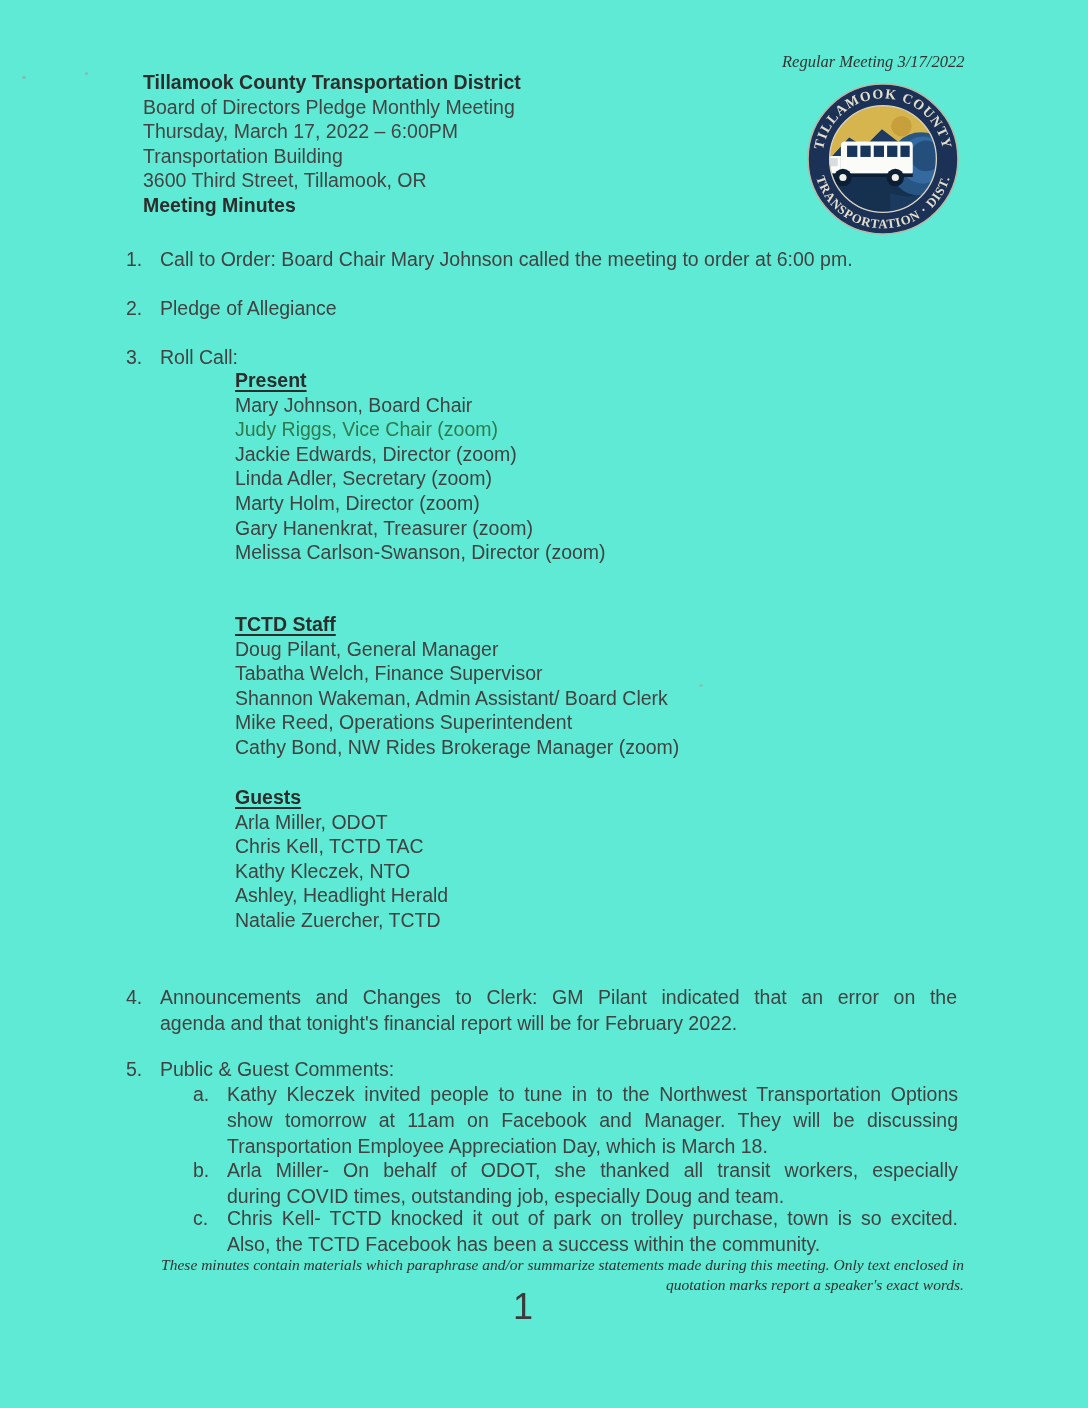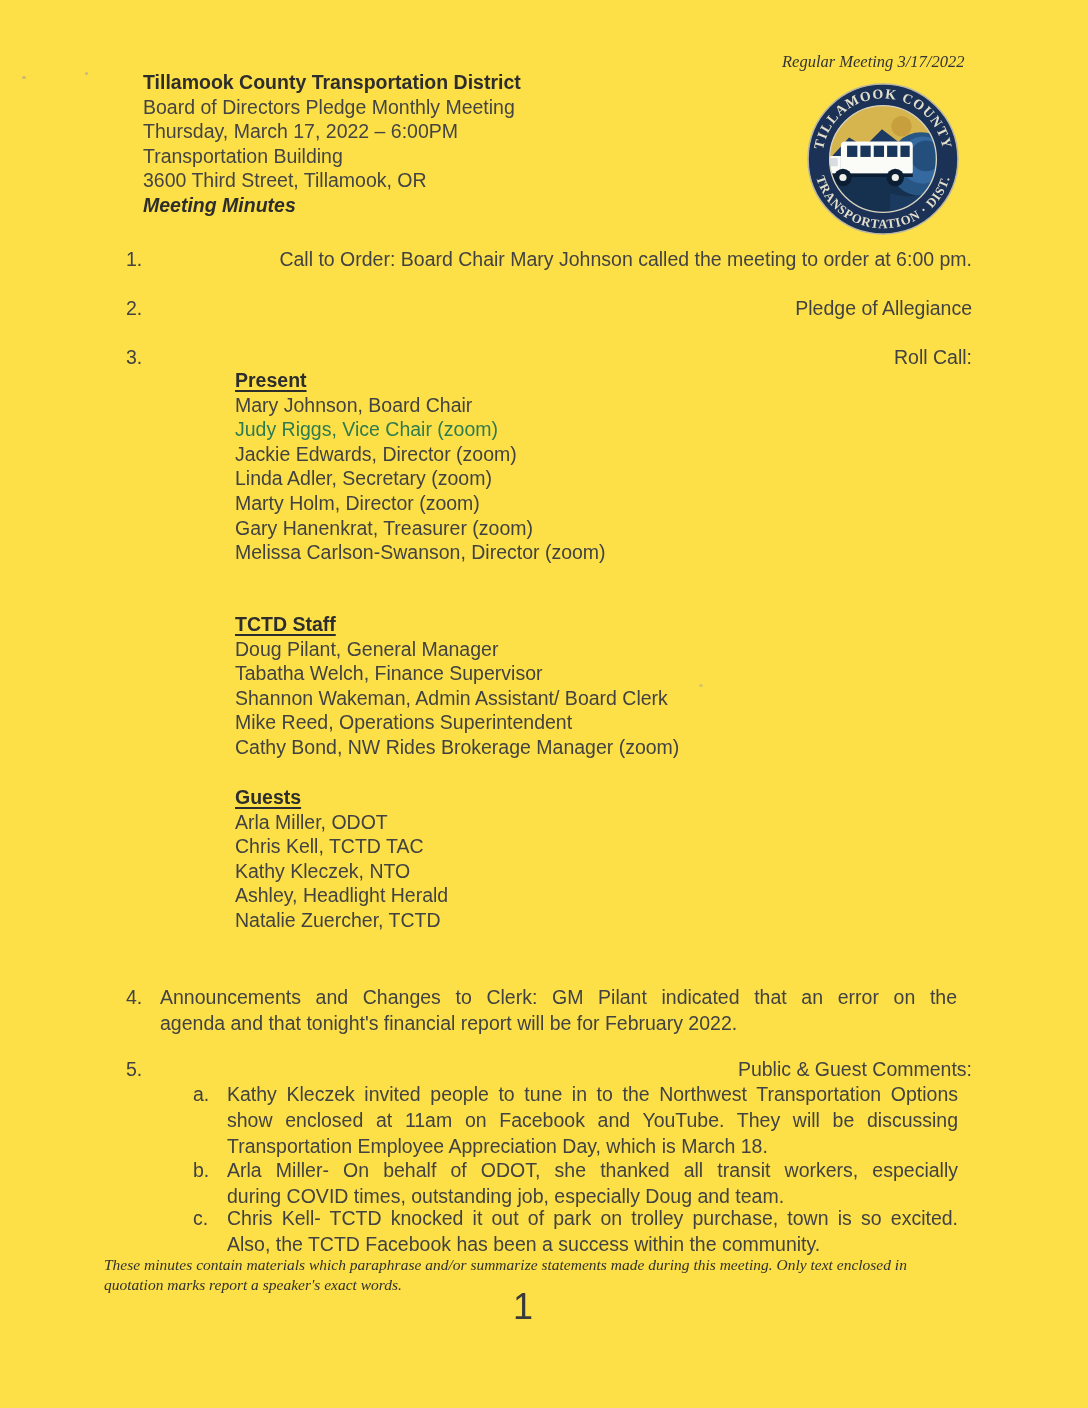--- a/index.html
+++ b/index.html
@@ -1,46 +1,46 @@
 <!DOCTYPE html>
 <html><head>
 <meta charset="utf-8">
 <style>
   html,body{margin:0;padding:0;background:#e9e9e7;}
   .page{
     position:relative;
     width:1088px;height:1408px;
-    background:#fde047;
+    background:#5eead4;
     font-family:"Liberation Sans", sans-serif;
     color:#424242;
     overflow:hidden;
     margin:0 auto;
   }
   
   .meta-note{
     position:absolute;top:52px;left:782px;
     font-family:"Liberation Serif", serif;
     font-style:italic;font-size:16.5px;color:#333;
   }
   .header{
     position:absolute;top:70px;left:143px;
     font-size:19.5px;line-height:24.6px;color:#444;
   }
   .header .title{font-weight:bold;color:#2d2d2d;text-align:right;}
-  .header .minutes{font-weight:bold;color:#2d2d2d;font-style:italic;}
+  .header .minutes{font-weight:bold;color:#2d2d2d;}
   
   .logo{position:absolute;top:82px;left:806px;width:154px;height:154px;}
   
   .li{
     position:absolute;left:126px;display:flex;
     font-size:19.5px;line-height:26px;color:#424242;
   }
   .li .num{width:34px;flex:0 0 34px;}
   .li .txt{width:797px;}
-  .li .txt.narrow{width:812px;text-align:right;}
+  .li .txt.narrow{width:812px;}
   .sub{
     position:absolute;left:193px;display:flex;
     font-size:19.5px;line-height:26px;color:#424242;
   }
   .sub .num{width:34px;flex:0 0 34px;}
   .sub .txt{width:731px;}
   .jl{display:block;text-align:justify;text-align-last:justify;}
   .ll{display:block;}
   
   .rc{
@@ -50,21 +50,21 @@
   .rc .hd{
     font-weight:bold;color:#2d2d2d;
     text-decoration:underline;
     text-decoration-thickness:2px;
     text-underline-offset:3px;
   }
   .rc .green{color:#2e7b50;}
   
   .footer{
     position:absolute;top:1255px;left:104px;width:860px;
-    text-align:left;
+    text-align:right;
     font-family:"Liberation Serif", serif;
     font-style:italic;font-size:15.5px;line-height:19.5px;color:#303030;
   }
   .page-num{
     position:absolute;top:1286px;left:0;width:1046px;
     text-align:center;font-size:36px;color:#3a3a3a;
   }
   
   .speck{position:absolute;background:#9a9a9a;opacity:.55;border-radius:50%;}
   .s1{top:76px;left:22px;width:4px;height:3px;}
@@ -190,21 +190,21 @@
 
   <div class="li" style="top:1056px">
     <span class="num">5.</span>
     <span class="txt narrow">Public &amp; Guest Comments:</span>
   </div>
 
   <div class="sub" style="top:1081px">
     <span class="num">a.</span>
     <span class="txt">
       <span class="jl">Kathy Kleczek invited people to tune in to the Northwest Transportation Options</span>
-      <span class="jl">show enclosed at 11am on Facebook and YouTube. They will be discussing</span>
+      <span class="jl">show tomorrow at 11am on Facebook and Manager. They will be discussing</span>
       <span class="ll">Transportation Employee Appreciation Day, which is March 18.</span>
     </span>
   </div>
 
   <div class="sub" style="top:1157px">
     <span class="num">b.</span>
     <span class="txt">
       <span class="jl">Arla Miller- On behalf of ODOT, she thanked all transit workers, especially</span>
       <span class="ll">during COVID times, outstanding job, especially Doug and team.</span>
     </span>

